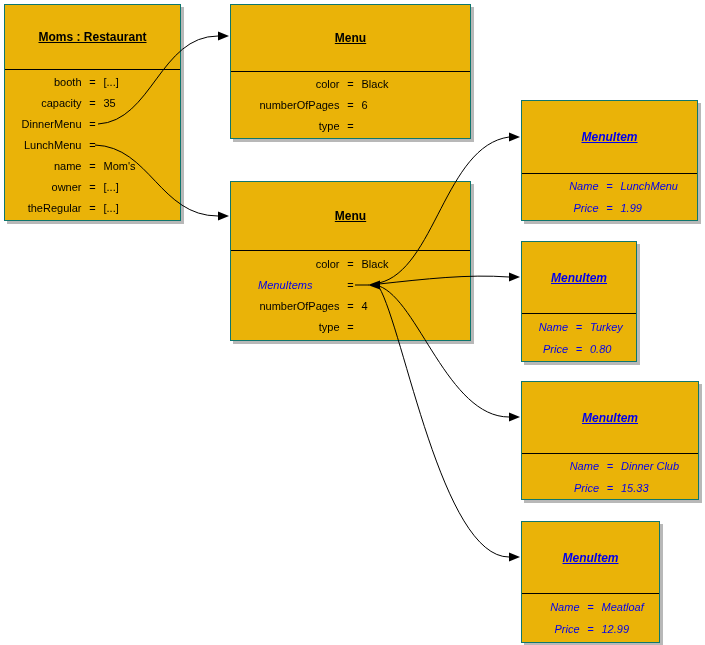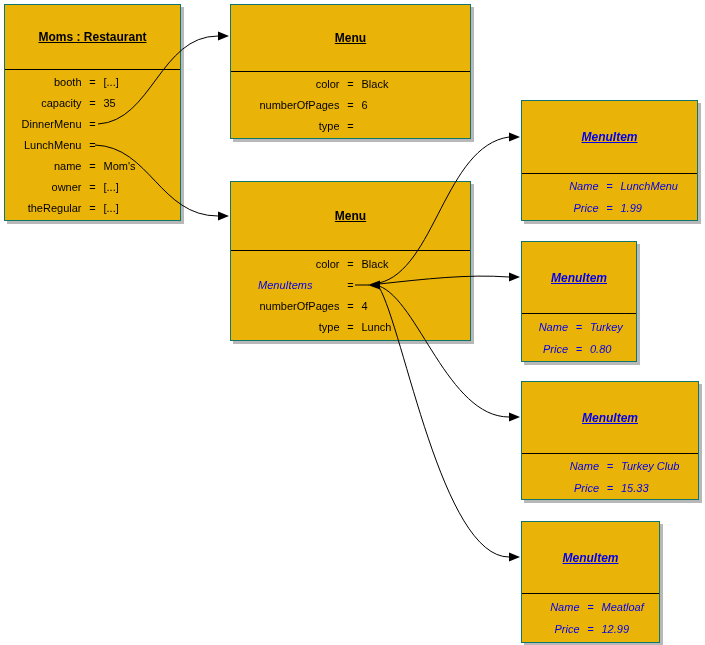--- a/index.html
+++ b/index.html
@@ -152,21 +152,20 @@
         <span class="attr-val"></span>
       </div>
       <div class="attr-row">
         <span class="attr-name">numberOfPages</span>
         <span class="attr-eq">=</span>
         <span class="attr-val">4</span>
       </div>
       <div class="attr-row">
         <span class="attr-name">type</span>
         <span class="attr-eq">=</span>
-        <span class="attr-val">Lunch</span>
       </div>
     </div>
   </div>
 
   <div class="uml-box blue item-box" style="left:521px;top:100px;width:177px;height:121px;">
     <div class="title-comp" style="flex-basis:72px;">
       <span class="obj-title">MenuItem</span>
     </div>
     <div class="attr-comp">
       <div class="attr-row">
@@ -201,21 +200,21 @@
   </div>
 
   <div class="uml-box blue item-box" style="left:521px;top:381px;width:178px;height:119px;">
     <div class="title-comp" style="flex-basis:71px;">
       <span class="obj-title">MenuItem</span>
     </div>
     <div class="attr-comp">
       <div class="attr-row">
         <span class="attr-name">Name</span>
         <span class="attr-eq">=</span>
-        <span class="attr-val">Turkey Club</span>
+        <span class="attr-val">Dinner Club</span>
       </div>
       <div class="attr-row">
         <span class="attr-name">Price</span>
         <span class="attr-eq">=</span>
         <span class="attr-val">15.33</span>
       </div>
     </div>
   </div>
 
   <div class="uml-box blue item-box" style="left:521px;top:521px;width:139px;height:122px;">

